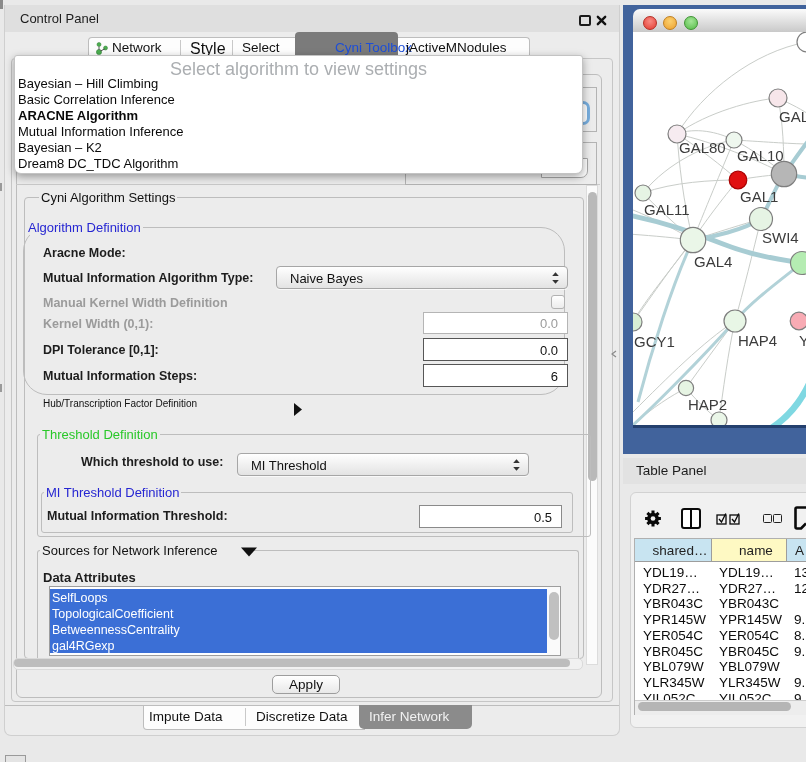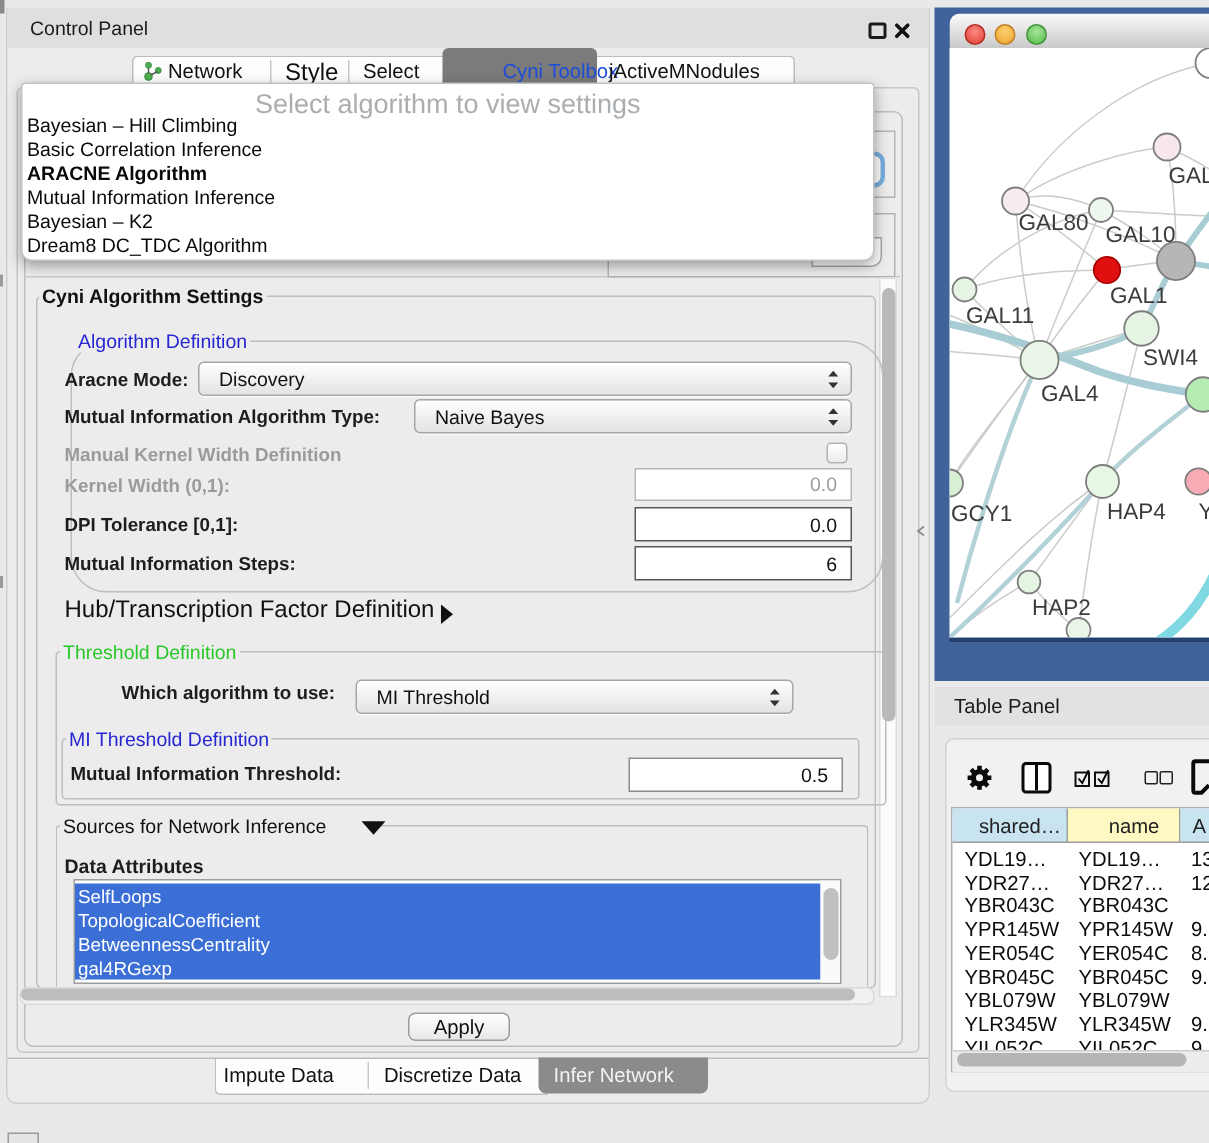--- a/index.html
+++ b/index.html
@@ -43,33 +43,27 @@
 
     <div class="abs" style="left:400px;top:82px;width:190px;height:43px;border:1px solid #b3b3b3;background:#ececec;"></div>
     <div class="abs" style="left:536px;top:96px;width:43px;height:18px;border:3px solid #78aede;border-radius:7px;background:#fff;"></div>
     <div class="abs" style="left:400px;top:137px;width:190px;height:41px;border:1px solid #b3b3b3;background:#ececec;"></div>
     <div class="abs" style="left:536px;top:153px;width:45px;height:18px;border:1px solid #a8a8a8;border-radius:0 0 7px 0;background:#fff;"></div>
 
     <div class="abs" style="left:581px;top:180px;width:10px;height:478px;background:#fbfbfb;border:1px solid #dcdcdc;"></div>
     <div class="abs" style="left:583px;top:187px;width:9px;height:289px;background:#b9b9b9;border-radius:5px;"></div>
 
     <div class="grp" style="left:19px;top:192px;width:558px;height:460px;border-radius:4px;">
-      <div class="gt" style="left:1px;font-weight:bold;">Cyni Algorithm Settings</div>
-    </div>
-
-    <div class="grp" style="left:42px;top:222px;width:540px;height:166px;border-radius:24px;">
+      <div class="gt" style="left:14px;">Cyni Algorithm Settings</div>
+    </div>
+
+    <div class="grp" style="left:18px;top:222px;width:540px;height:166px;border-radius:24px;">
       <div class="gt" style="color:#2626d2;">Algorithm Definition</div>
     </div>
     <div class="lbl" style="position:absolute;left:38px;top:241px;">Aracne Mode:</div>
-    <div class="combo" style="left:127px;top:236px;width:434px;height:21px;">
-      <span class="ct">Discovery</span>
-      <svg class="arr" viewBox="0 0 9 14">
-          <path d="M1.2 5 4.5 1.2 7.8 5z M1.2 9 4.5 12.8 7.8 9z" fill="#333"></path>
-        </svg>
-    </div>
     <div class="lbl" style="position:absolute;left:38px;top:266px;">Mutual Information Algorithm Type:</div>
     <div class="combo" style="left:271px;top:261px;width:290px;height:21px;">
       <span class="ct">Naive Bayes</span>
       <svg class="arr" viewBox="0 0 9 14">
           <path d="M1.2 5 4.5 1.2 7.8 5z M1.2 9 4.5 12.8 7.8 9z" fill="#333"></path>
         </svg>
     </div>
     <div class="lbl dis" style="position:absolute;left:38px;top:291px;">Manual Kernel Width Definition</div>
     <div class="abs" style="left:546px;top:290px;width:12px;height:12px;border:1px solid #b2b2b2;border-radius:3px;background:linear-gradient(#fff,#ececec);"></div>
     <div class="lbl dis" style="position:absolute;left:38px;top:312px;">Kernel Width (0,1):</div>
@@ -78,29 +72,29 @@
       </div>
     <div class="lbl" style="position:absolute;left:38px;top:338px;">DPI Tolerance [0,1]:</div>
     <div class="tf" style="left:418px;top:333px;width:143px;height:21px;border:1px solid #565656;">
         <span>0.0</span>
       </div>
     <div class="lbl" style="position:absolute;left:38px;top:364px;">Mutual Information Steps:</div>
     <div class="tf" style="left:418px;top:359px;width:143px;height:21px;border:1px solid #565656;">
         <span>6</span>
       </div>
 
-    <div class="abs" style="left:38px;top:393px;font-size:16px;color:#111;">Hub/Transcription Factor Definition</div>
+    <div class="abs" style="left:38px;top:393px;font-size:10px;color:#111;">Hub/Transcription Factor Definition</div>
     <svg class="abs" style="left:288px;top:398px;" width="10" height="13" viewBox="0 0 10 13">
         <path d="M1 0 L9 6.5 L1 13 Z" fill="#111"></path>
       </svg>
 
     <div class="grp" style="left:32px;top:429px;width:540px;height:101px;padding-left:12px;">
       <div class="gt" style="color:#29c829;">Threshold Definition</div>
     </div>
-    <div class="lbl" style="position:absolute;left:76px;top:450px;">Which algorithm to use:</div>
+    <div class="lbl" style="position:absolute;left:76px;top:450px;">Which threshold to use:</div>
     <div class="combo" style="left:232px;top:448px;width:290px;height:21px;">
       <span class="ct">MI Threshold</span>
       <svg class="arr" viewBox="0 0 9 14">
           <path d="M1.2 5 4.5 1.2 7.8 5z M1.2 9 4.5 12.8 7.8 9z" fill="#333"></path>
         </svg>
     </div>
     <div class="grp" style="left:36px;top:487px;width:530px;height:39px;">
       <div class="gt" style="color:#2626d2;">MI Threshold Definition</div>
     </div>
     <div class="lbl" style="position:absolute;left:42px;top:504px;">Mutual Information Threshold:</div>

